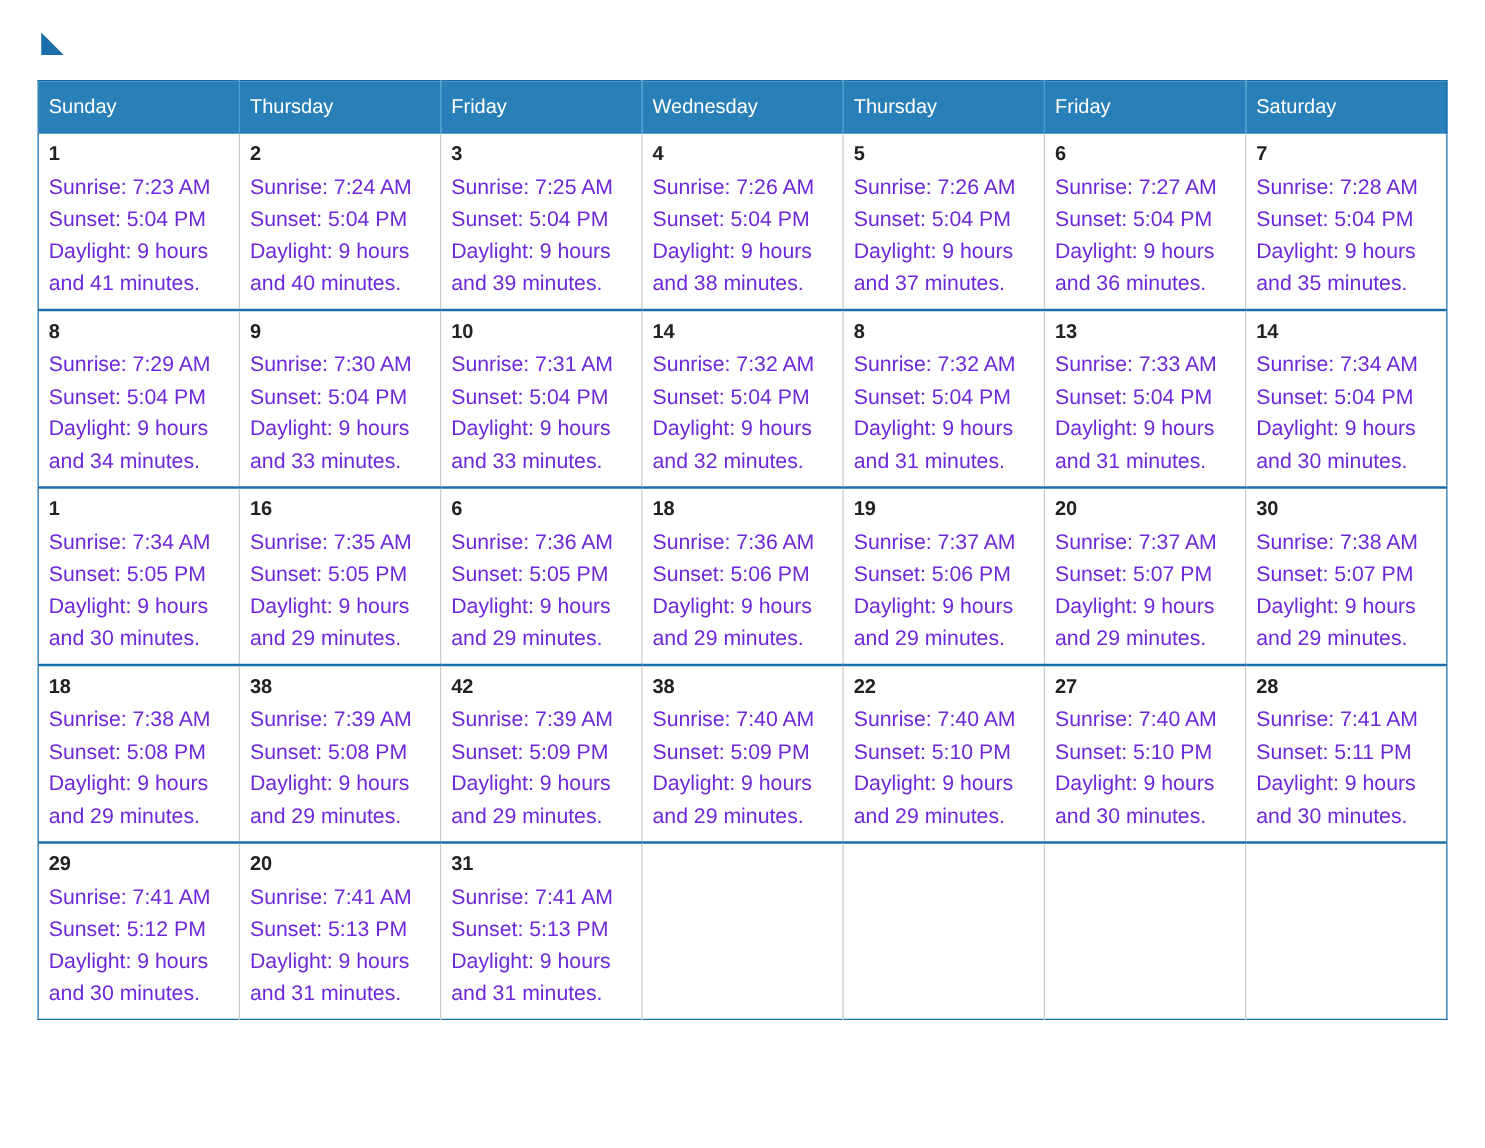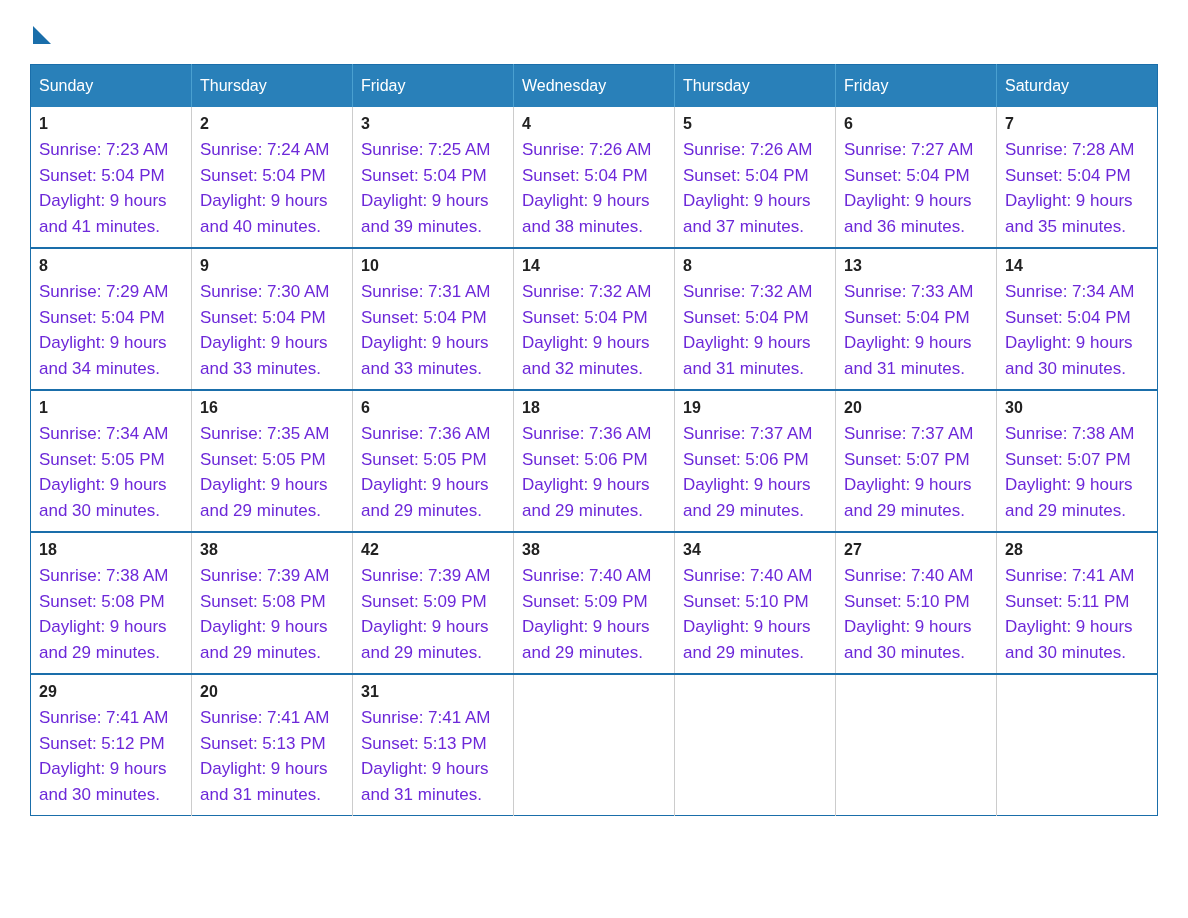--- a/index.html
+++ b/index.html
@@ -363,21 +363,21 @@
         <td>
         <span class="day-num">38</span>
         <div class="day-info">
           Sunrise: 7:40 AM<br>
           Sunset: 5:09 PM<br>
           Daylight: 9 hours<br>
           and 29 minutes.
         </div>
       </td>
         <td>
-        <span class="day-num">34</span>
+        <span class="day-num">22</span>
         <div class="day-info">
           Sunrise: 7:40 AM<br>
           Sunset: 5:10 PM<br>
           Daylight: 9 hours<br>
           and 29 minutes.
         </div>
       </td>
         <td>
         <span class="day-num">27</span>
         <div class="day-info">

